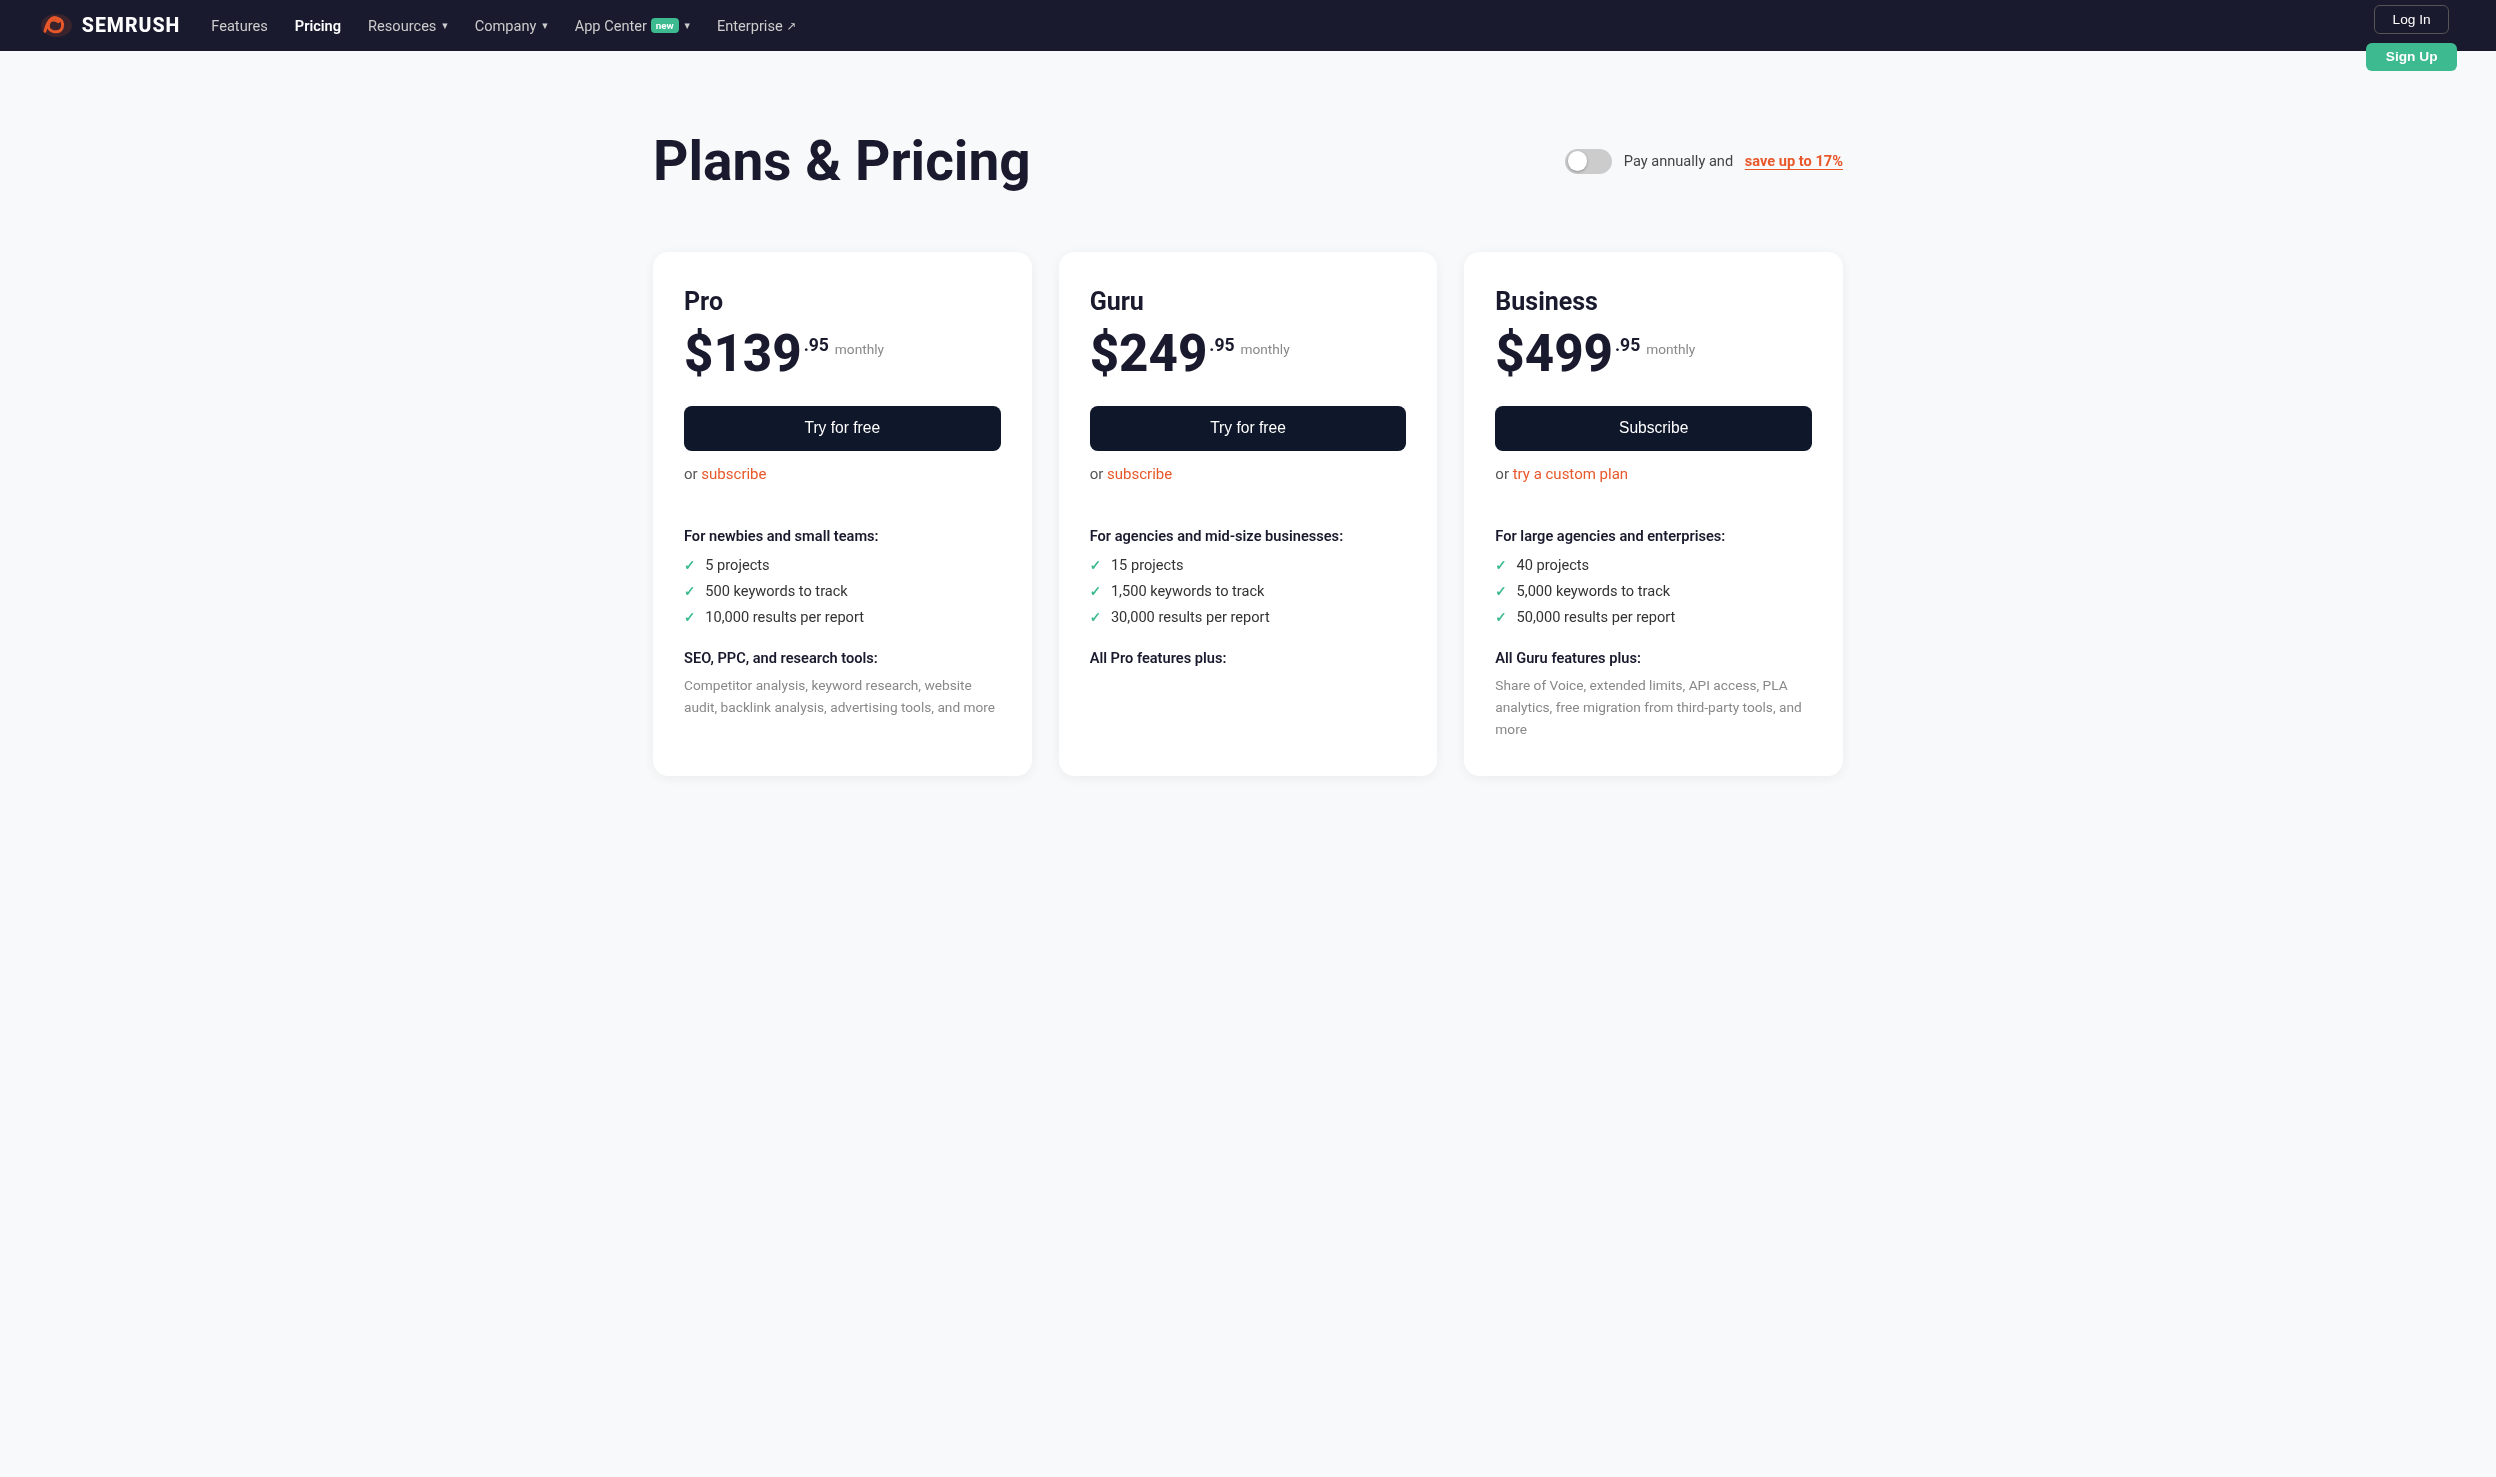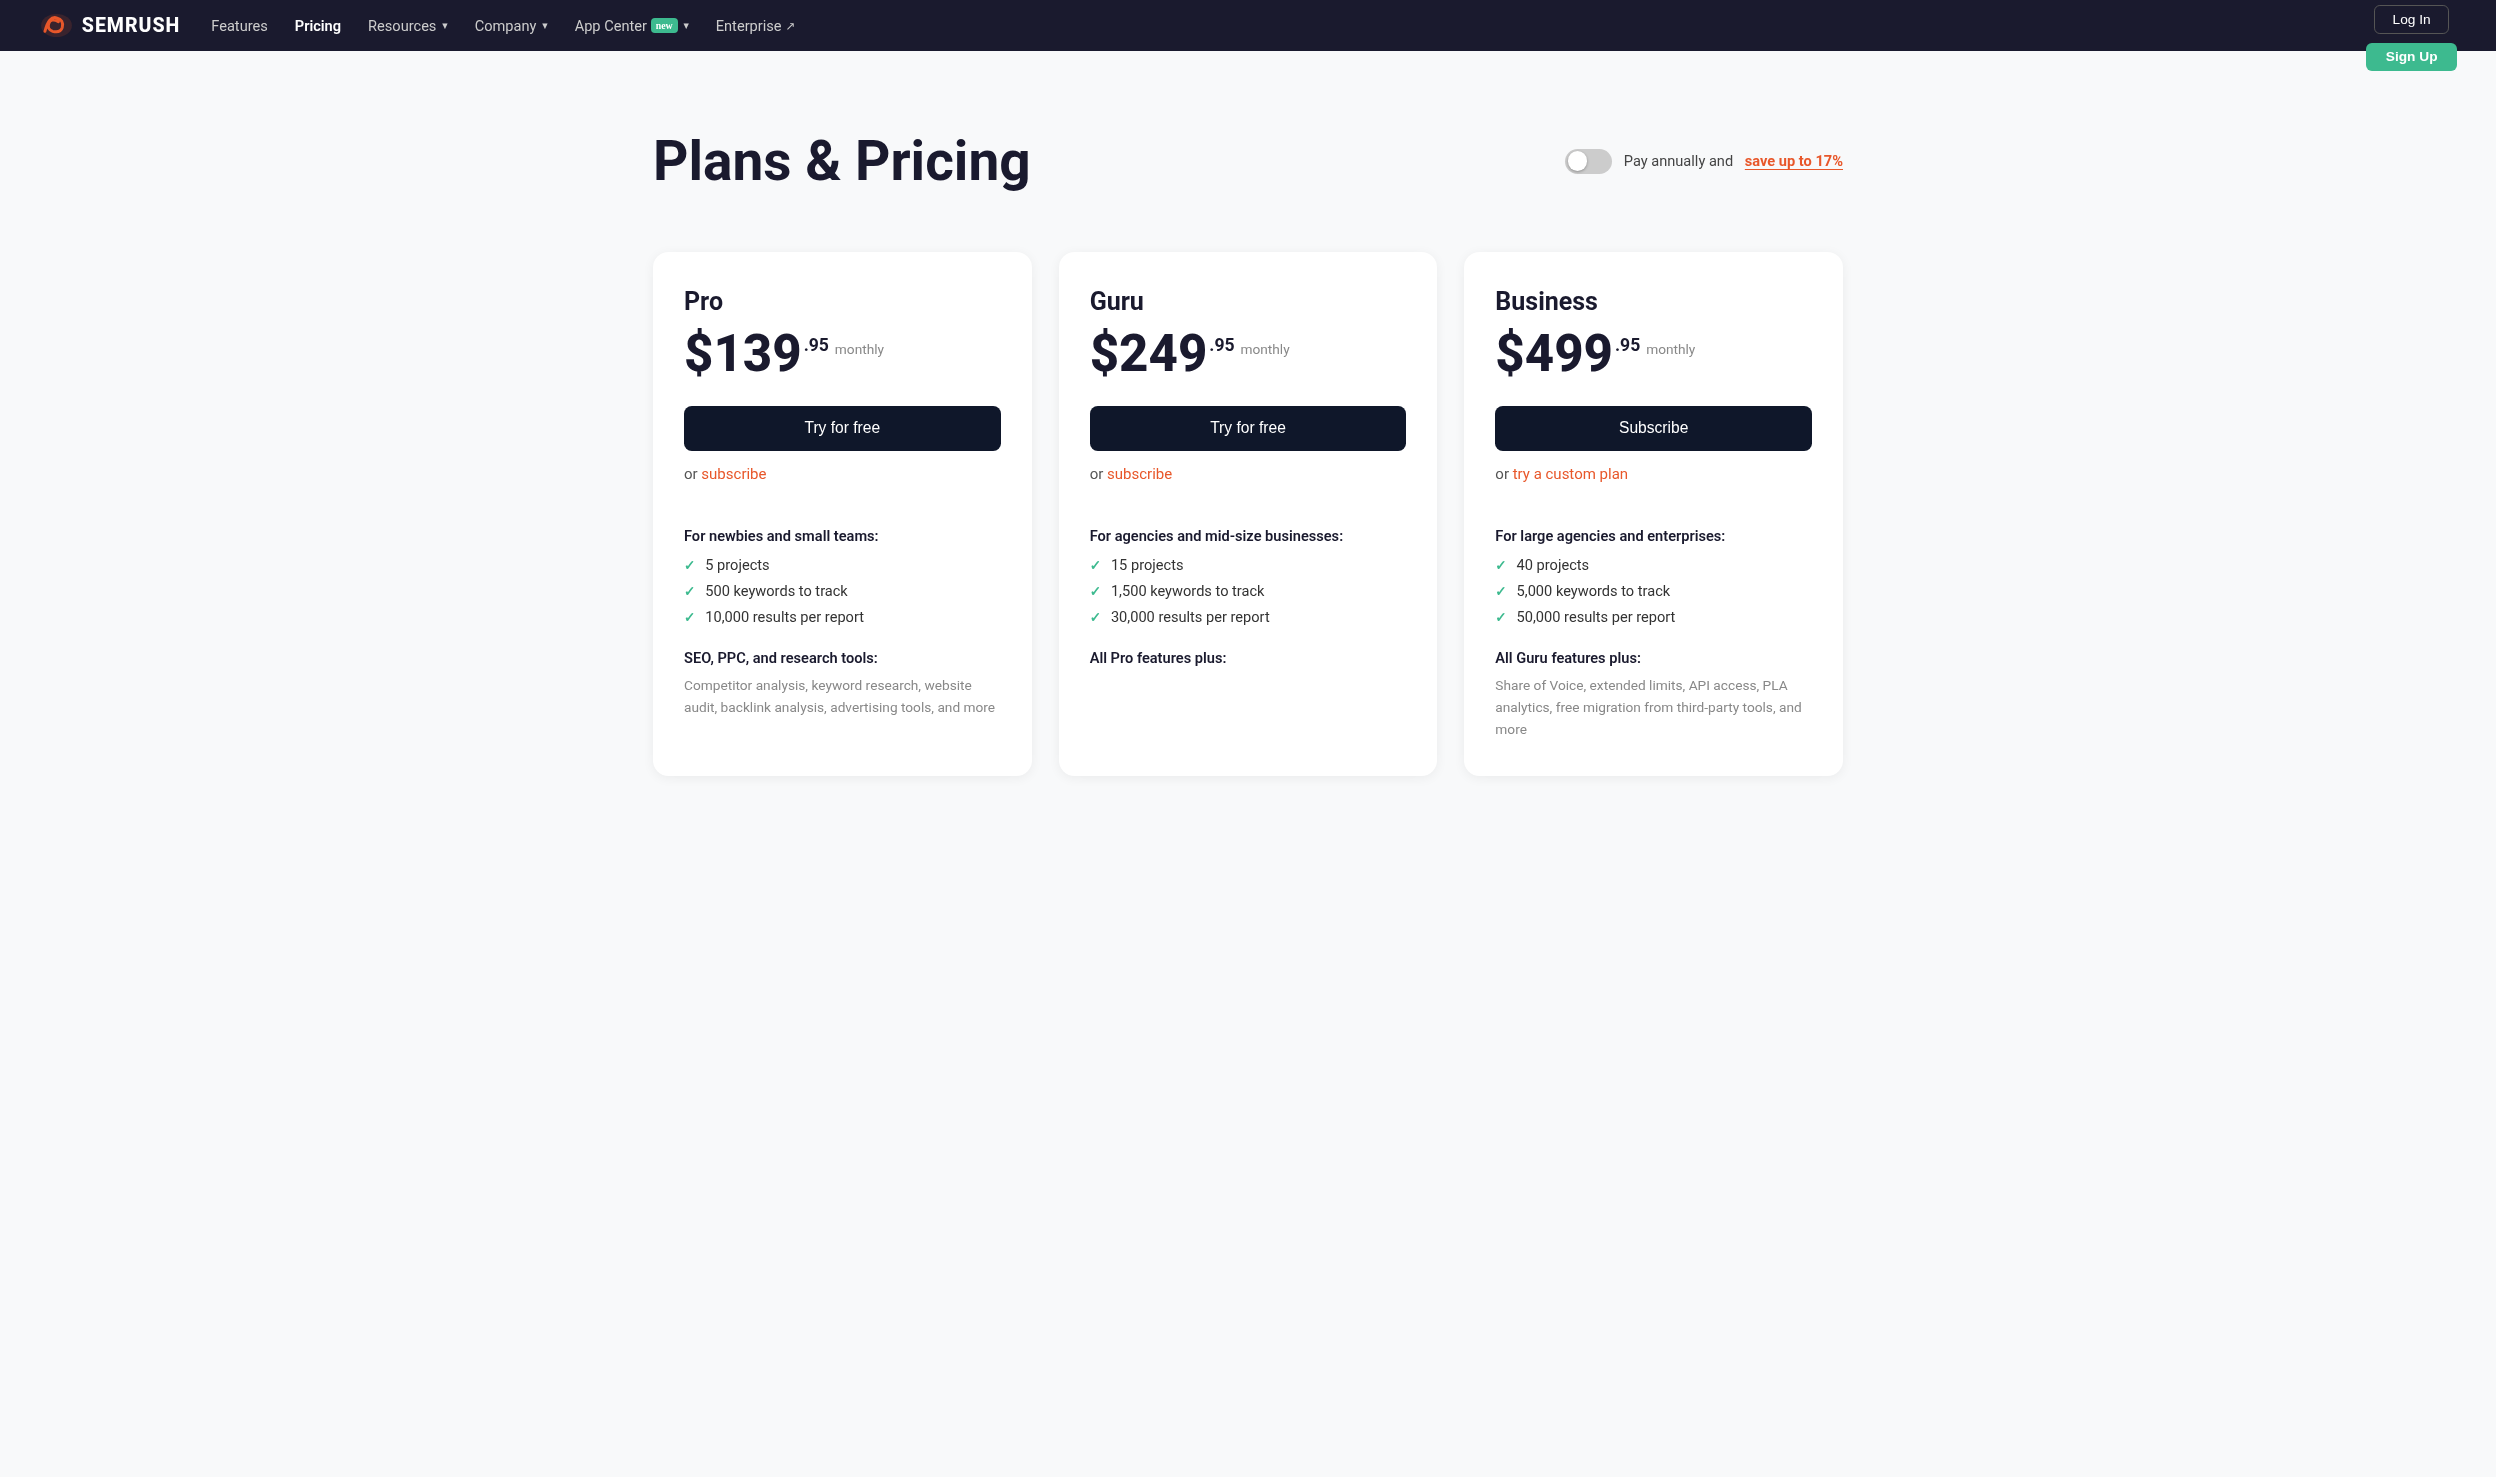--- a/index.html
+++ b/index.html
@@ -47,21 +47,20 @@
       font-weight: 600;
     }
     .nav-badge {
       background: #3dba8f;
       color: white;
       font-size: 9.8px;
       font-weight: 700;
       padding: 2px 4.9px;
       border-radius: 3.9px;
       text-transform: lowercase;
-      font-family: Liberation Serif, serif;
     }
     .nav-right {
       display: flex;
       align-items: center;
       gap: 9px;
       flex-direction: column;
     }
     .lang-btn {
       color: #ccc;
       font-size: 13.7px;

